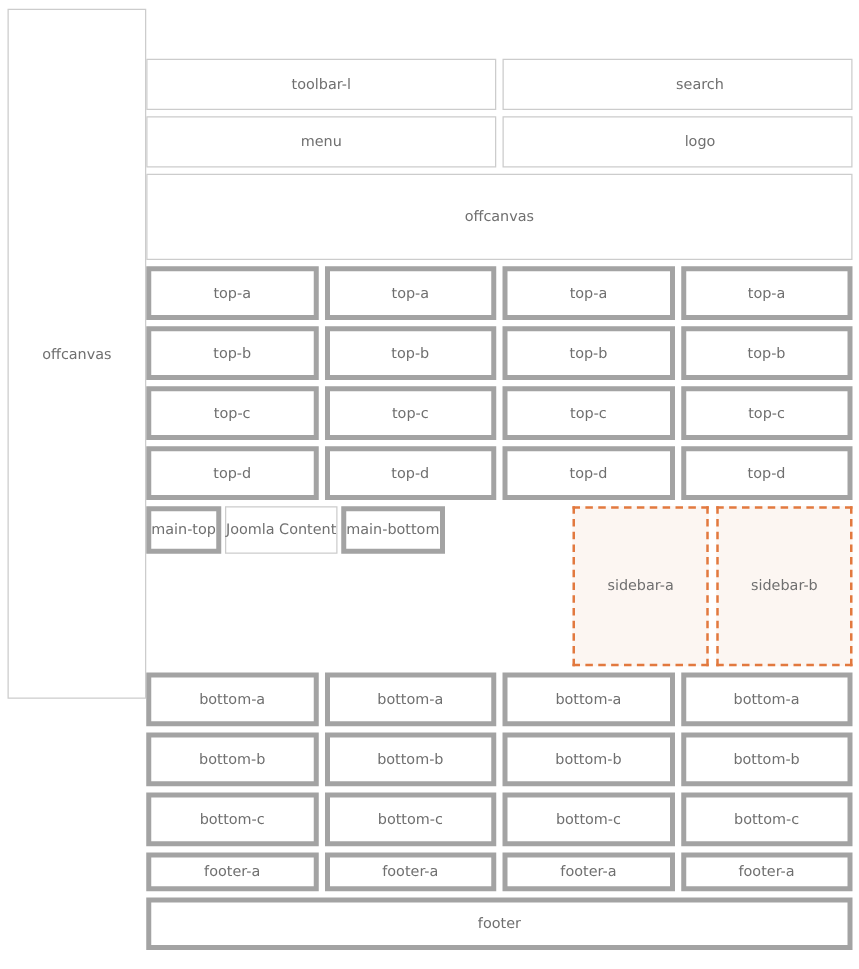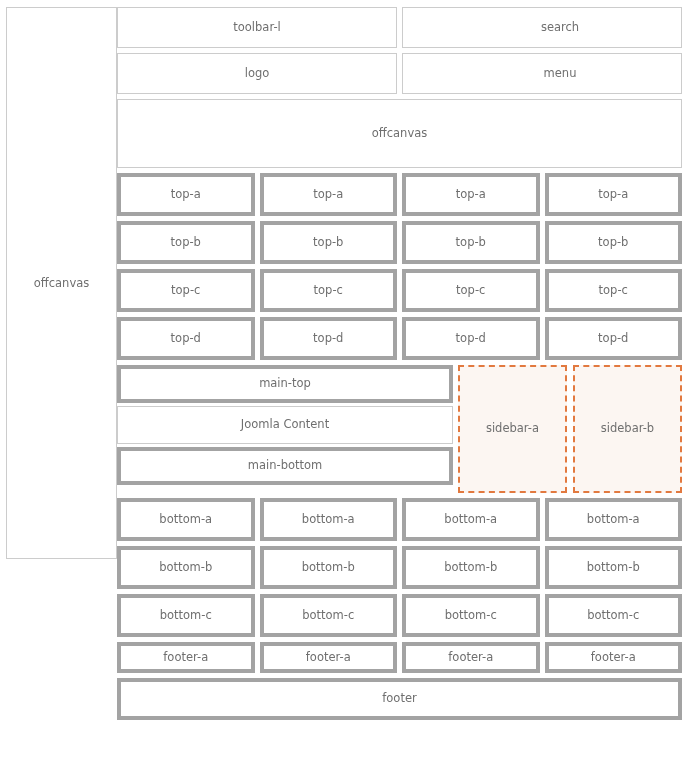--- a/index.html
+++ b/index.html
@@ -41,20 +41,21 @@
     display: flex;
     align-items: center;
     justify-content: center;
     text-align: center;
   }
 
   
   .content-col {
     flex: 1 1 auto;
     padding: 7px 5px 0 0;
+    margin-top: 40px;
   }
 
   
   .cell {
     display: flex;
     align-items: center;
     justify-content: center;
     text-align: center;
     background: #ffffff;
     border: 4px solid #a3a3a3;
@@ -88,21 +89,21 @@
 
   
   .main-region {
     display: flex;
     gap: 5px;
     margin-bottom: 5px;
   }
   .main-stack {
     flex: 1 1 auto;
     display: flex;
-    flex-direction: column;
+    flex-direction: row;
     gap: 3px;
   }
   .main-stack > .cell { height: 38px; }
   .sidebar-wrap {
     flex: 0 0 224px;
     display: flex;
     gap: 6px;
   }
   .sidebar-wrap > .cell { flex: 1 1 0; height: 128px; }
 
@@ -128,24 +129,24 @@
       <div class="cell gray h-small">
         <span>toolbar-l</span>
       </div>
       <div class="cell gray h-small">
         <span>search</span>
       </div>
     </div>
 
     <div class="row row-duo">
       <div class="cell gray h-small">
+        <span>menu</span>
+      </div>
+      <div class="cell gray h-small">
         <span>logo</span>
-      </div>
-      <div class="cell gray h-small">
-        <span>menu</span>
       </div>
     </div>
 
     <div class="row">
       <div class="cell gray h-header">
         <span>offcanvas</span>
       </div>
     </div>
 
     <div class="row">

